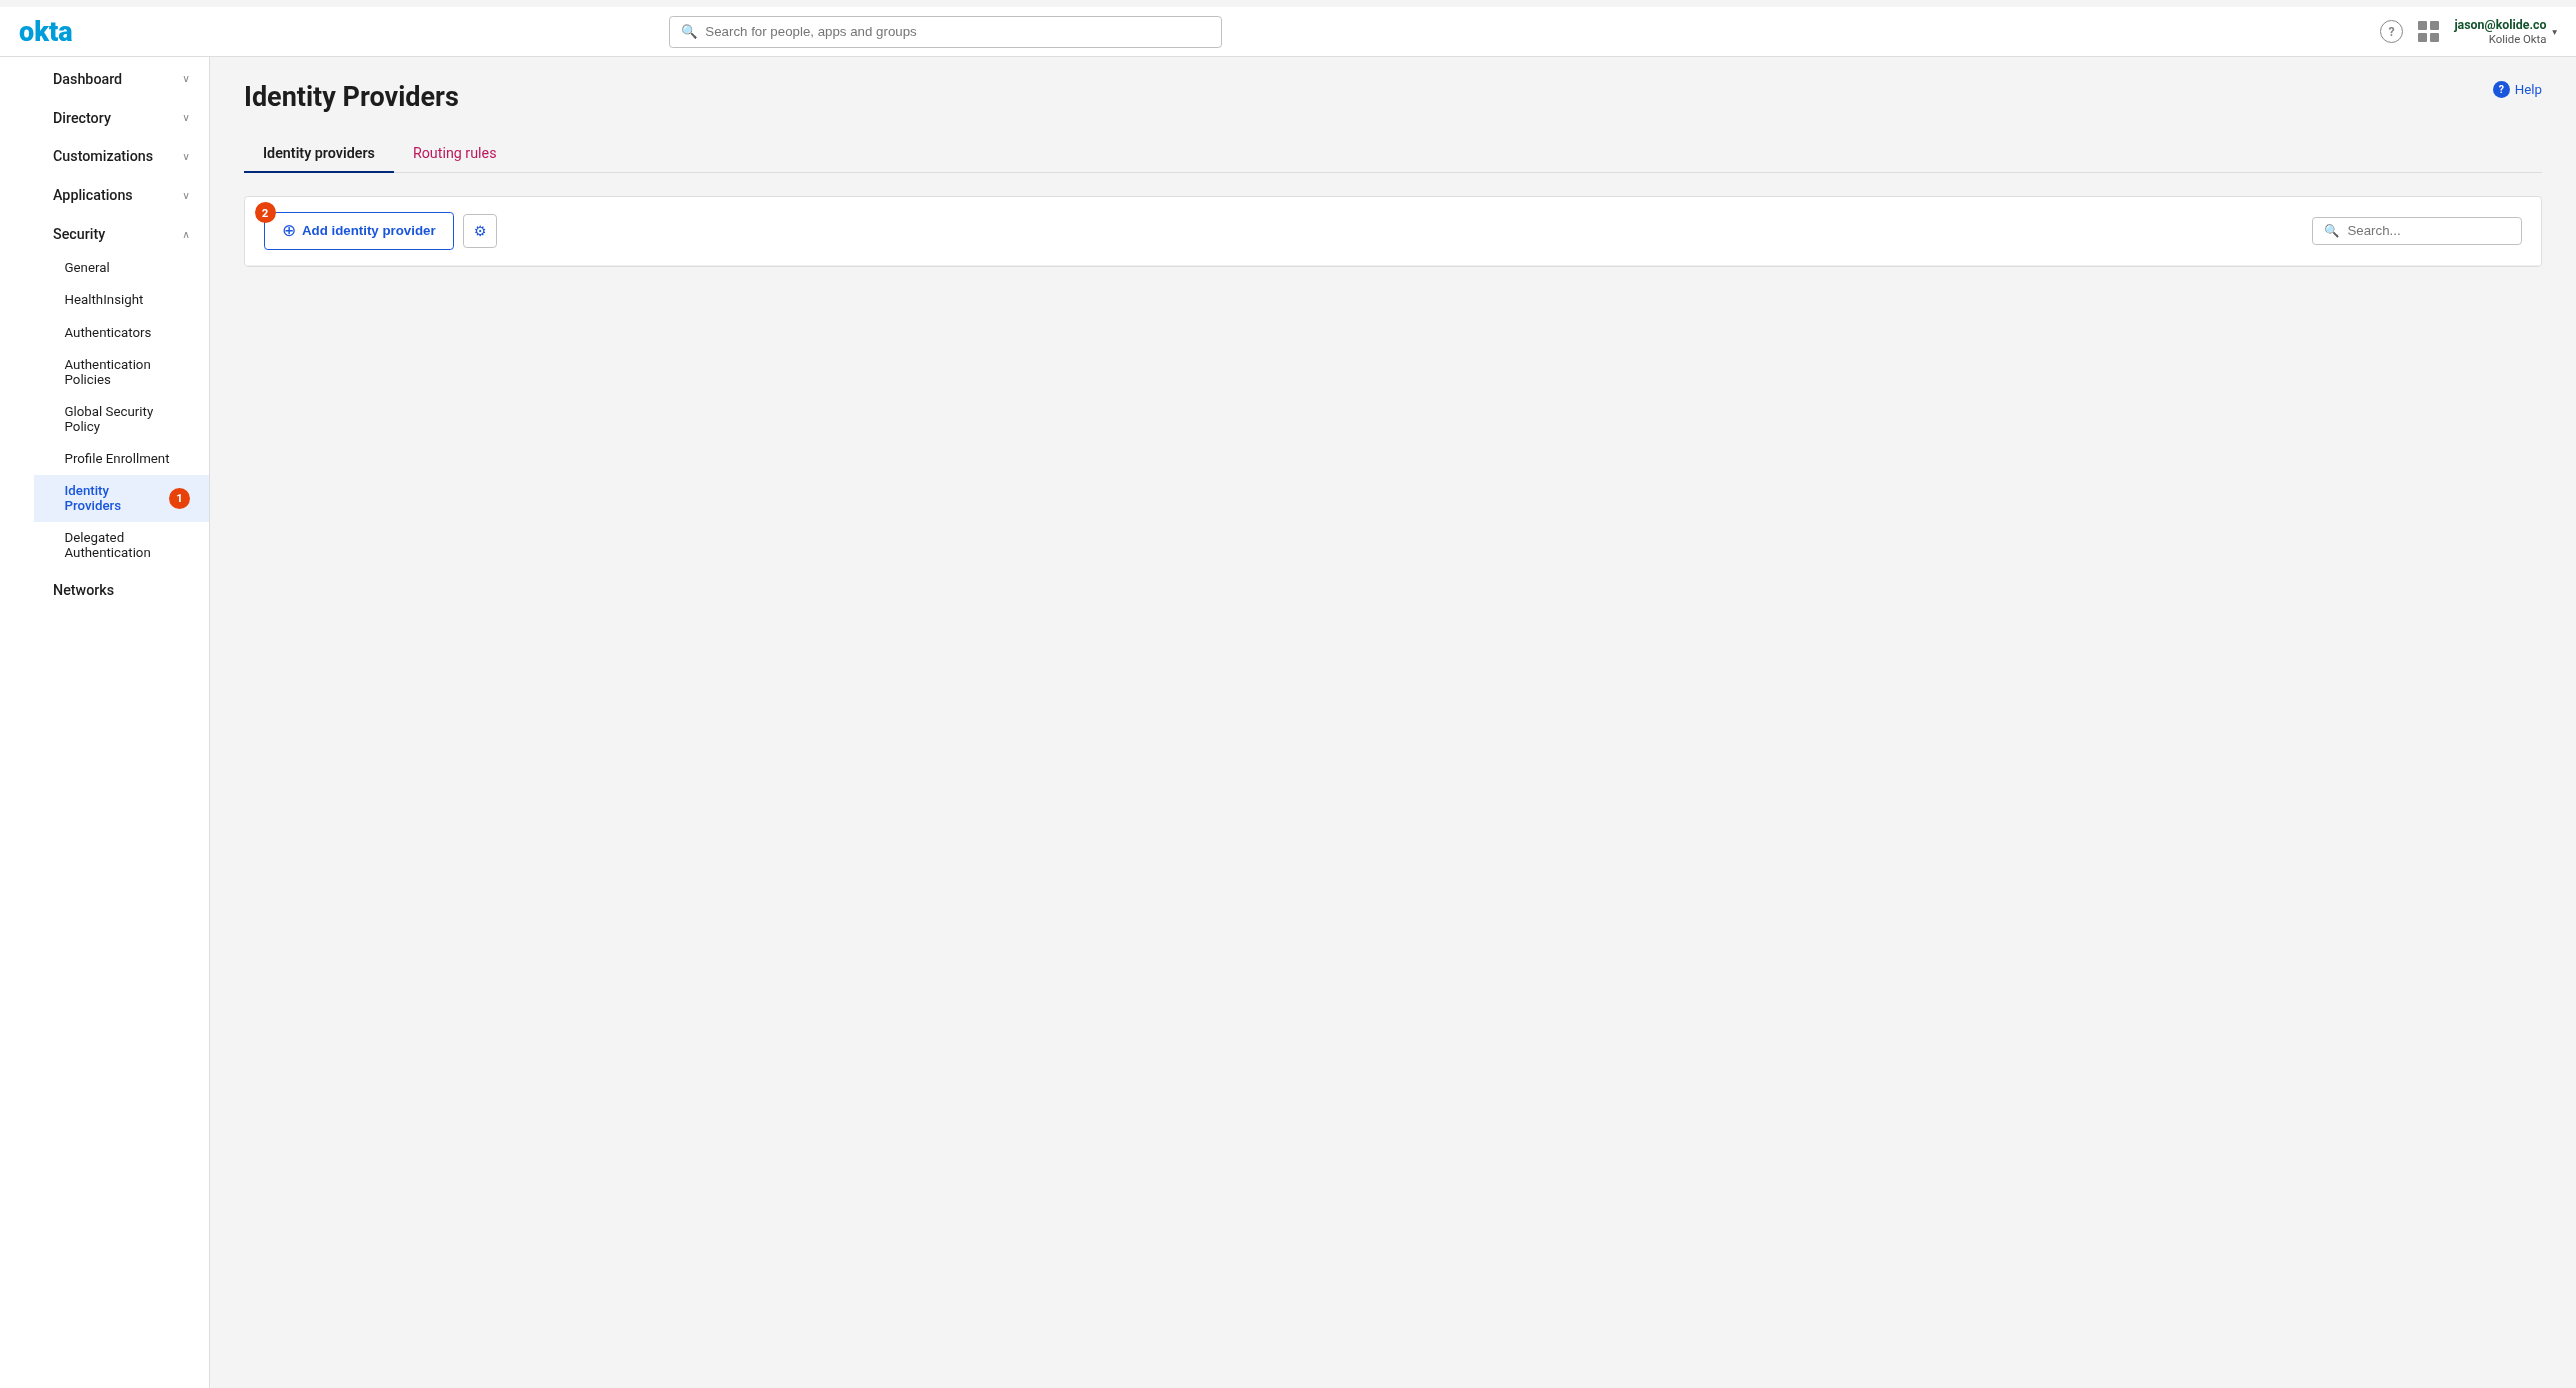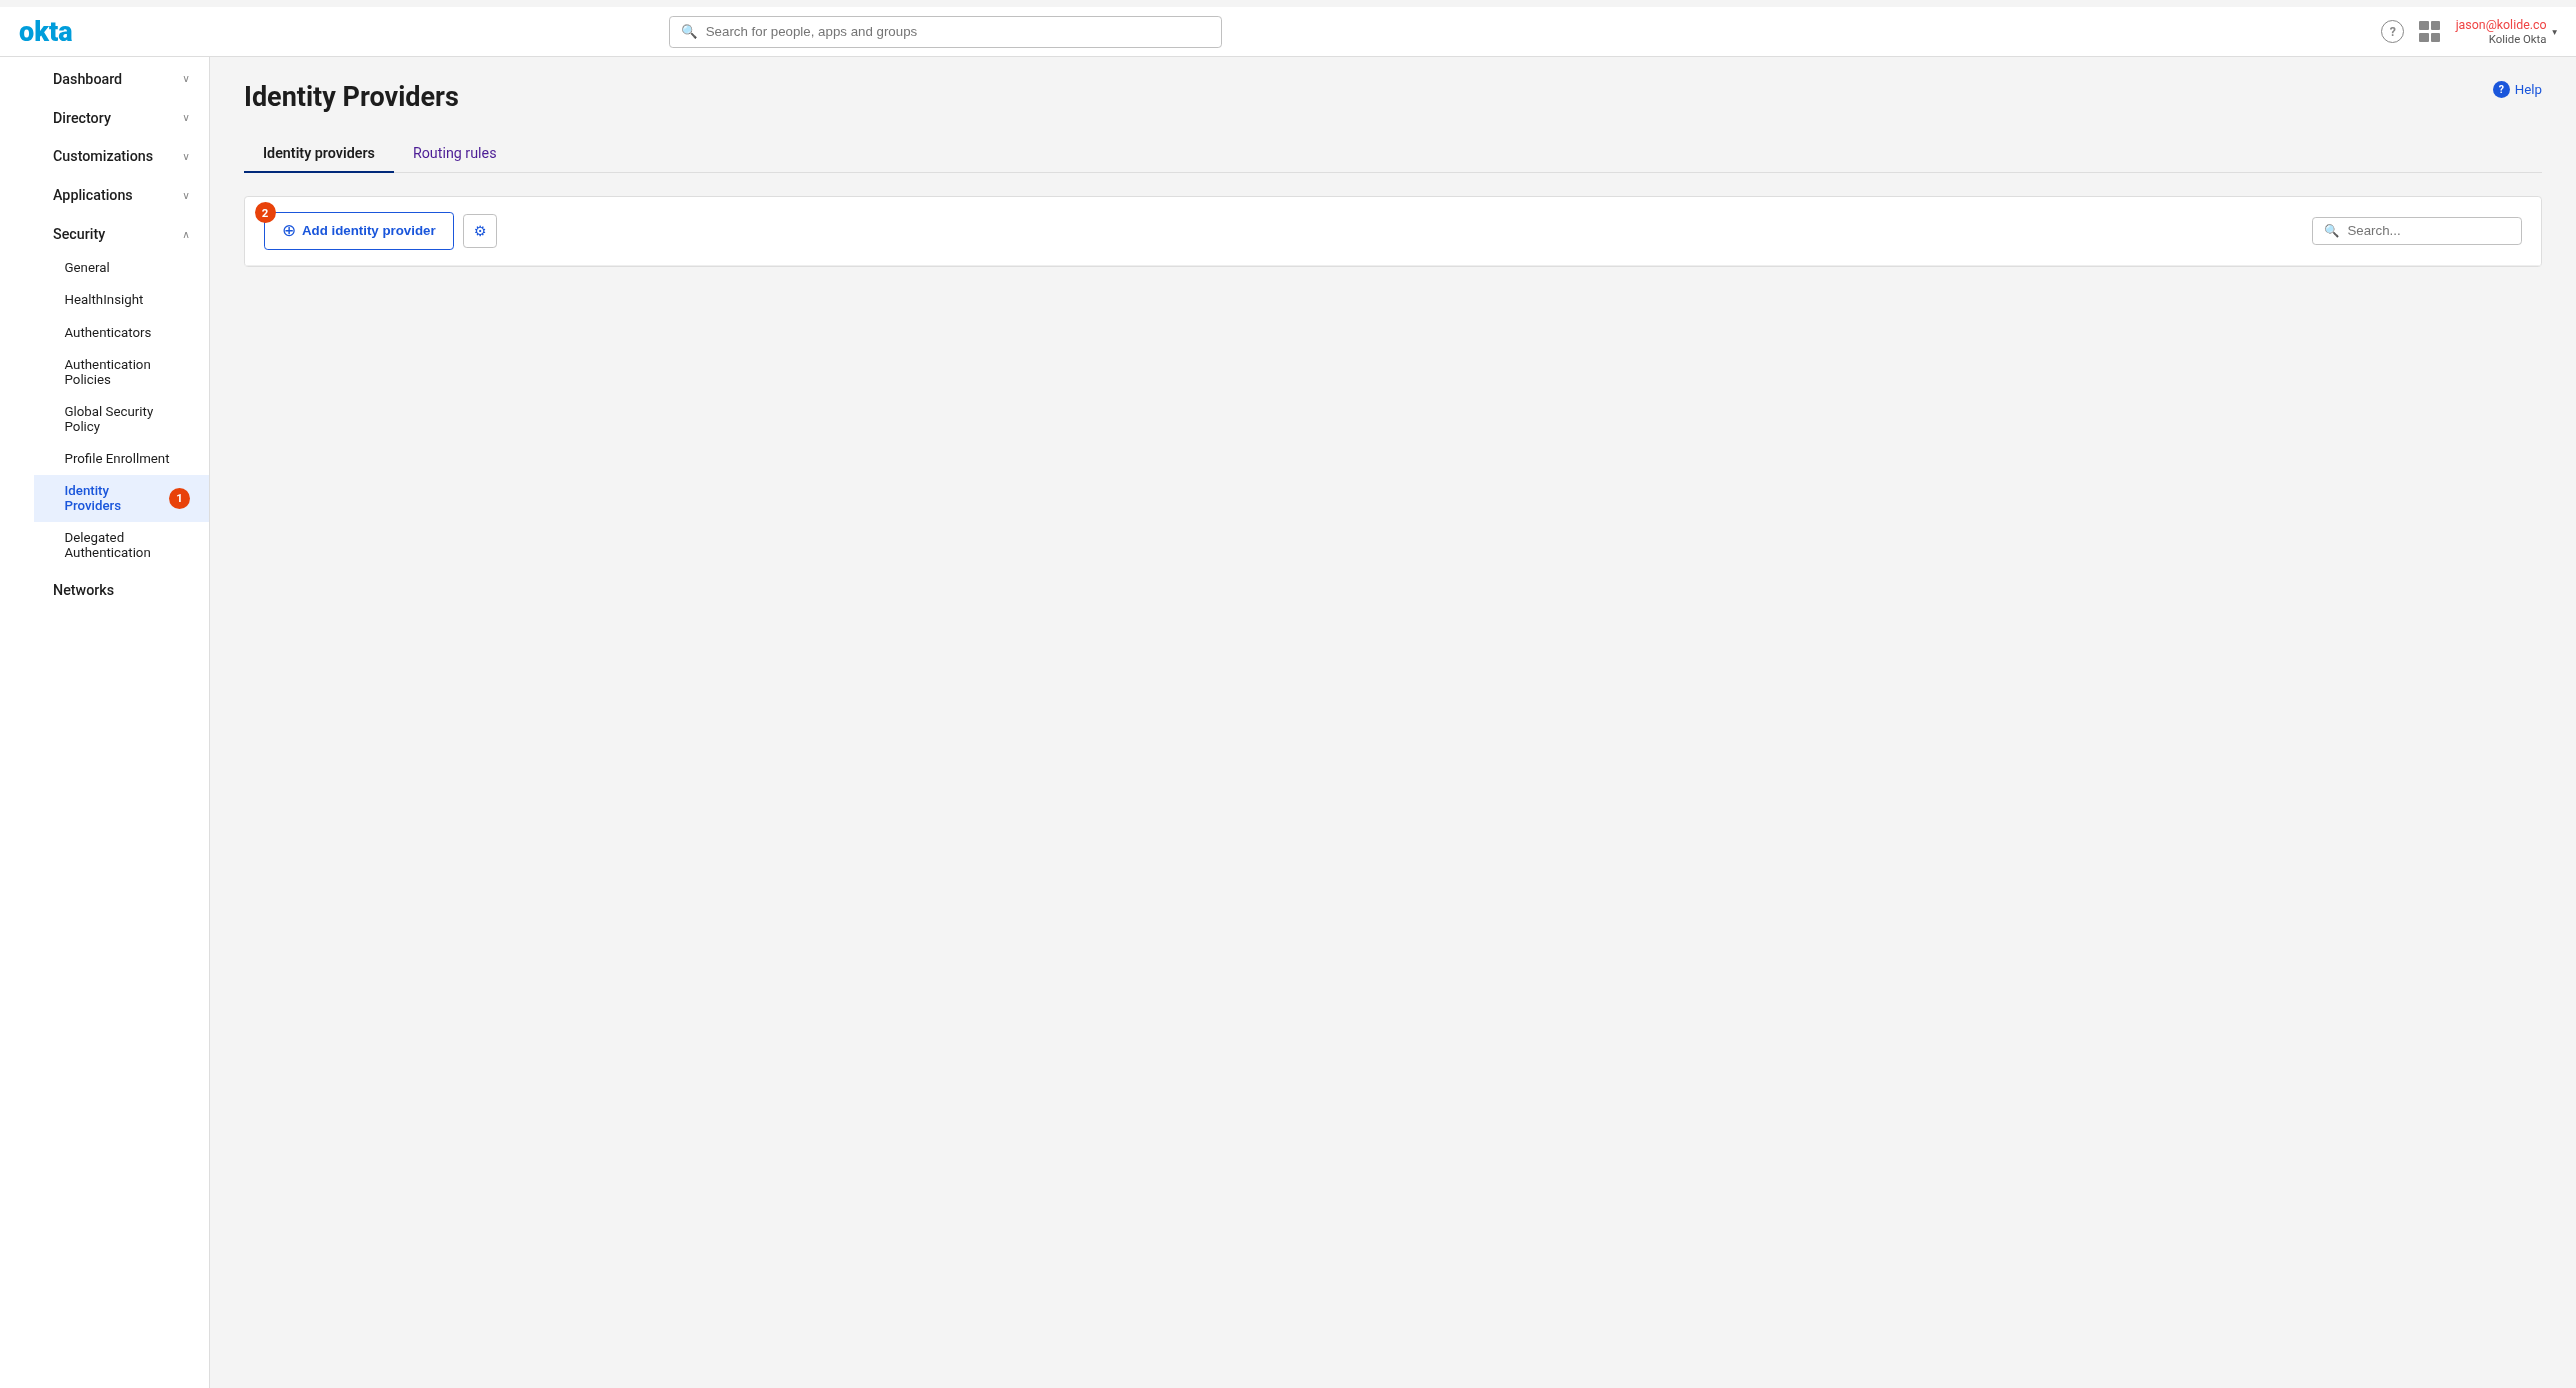--- a/index.html
+++ b/index.html
@@ -23,21 +23,21 @@
       border: none; outline: none; width: 100%; font-size: 13.3px; color: #555;
       background: transparent;
     }
     .search-icon-top { color: #888; font-size: 13.3px; }
     .nav-right { display: flex; align-items: center; gap: 15.2px; margin-left: auto; }
     .help-circle { width: 23px; height: 23px; border-radius: 50%; border: 1.9px solid #888; display: flex; align-items: center; justify-content: center; color: #888; font-size: 12.4px; font-weight: 700; cursor: pointer; }
     .grid-icon { display: grid; grid-template-columns: 1fr 1fr; gap: 2.9px; width: 21px; height: 21px; cursor: pointer; }
     .grid-icon span { background: #888; border-radius: 1px; }
     .user-info { display: flex; align-items: center; gap: 5.7px; cursor: pointer; }
     .user-text { display: flex; flex-direction: column; align-items: flex-end; }
-    .user-email { font-size: 12.4px; font-weight: 400; color: #ef4444; }
+    .user-email { font-size: 12.4px; font-weight: 700; color: #14532d; }
     .user-org { font-size: 11.4px; color: #555; }
     .chevron-down { color: #555; font-size: 9.5px; }
 
     
     .layout { display: flex; margin-top: 50px; min-height: calc(100vh - 50px); }
 
     
     .sidebar {
       width: 210px; background: #fff; border-right: 1px solid #ddd;
       flex-shrink: 0; overflow-y: auto; padding-top: 11.4px;
@@ -70,21 +70,21 @@
     .main { flex: 1; padding: 30.5px 34px; background: #f4f4f4; }
     .page-header { display: flex; align-items: flex-start; justify-content: space-between; margin-bottom: 23px; }
     .page-title { font-size: 27px; font-weight: 700; color: #1d1d1d; }
     .help-link { display: flex; align-items: center; gap: 4.8px; color: #1a56db; font-size: 13.3px; text-decoration: none; cursor: pointer; }
     .help-link-icon { width: 17px; height: 17px; border-radius: 50%; background: #1a56db; color: #fff; font-size: 10.5px; font-weight: 700; display: flex; align-items: center; justify-content: center; }
 
     
     .tabs { display: flex; border-bottom: 1px solid #ddd; margin-bottom: 23px; background: #f4f4f4; }
     .tab {
       padding: 9.5px 19px; cursor: pointer; font-size: 14.3px;
-      color: #4c1d95; border-bottom: 2.9px solid transparent; margin-bottom: -1px;
+      color: #be185d; border-bottom: 2.9px solid transparent; margin-bottom: -1px;
     }
     .tab.active { color: #1d1d1d; font-weight: 600; border-bottom-color: #00297a; }
 
     
     .content-card { background: #fff; border: 1px solid #ddd; border-radius: 3.8px; }
     .card-toolbar {
       display: flex; align-items: center; justify-content: space-between;
       padding: 15.2px 19px; border-bottom: 1px solid #eee;
     }
     .toolbar-left { display: flex; align-items: center; gap: 9.5px; position: relative; }

